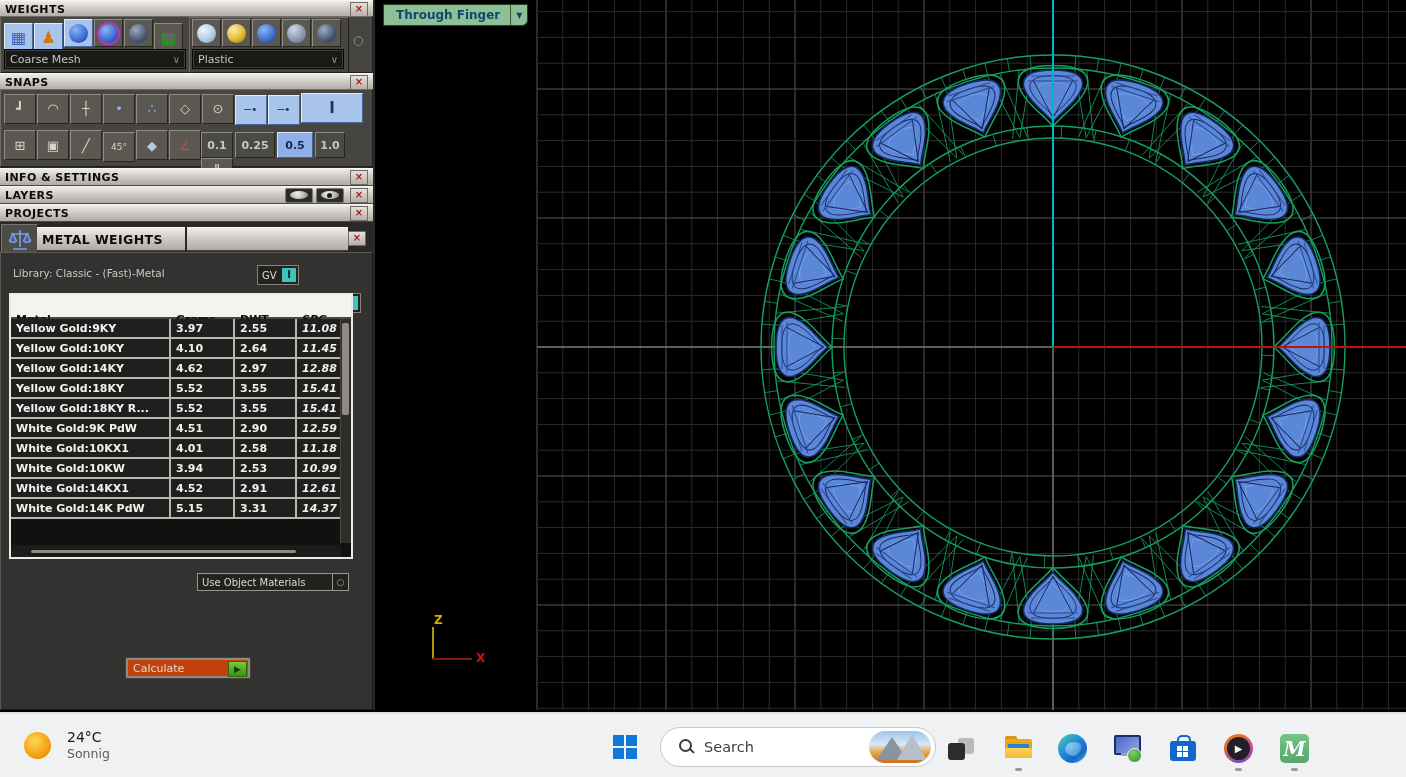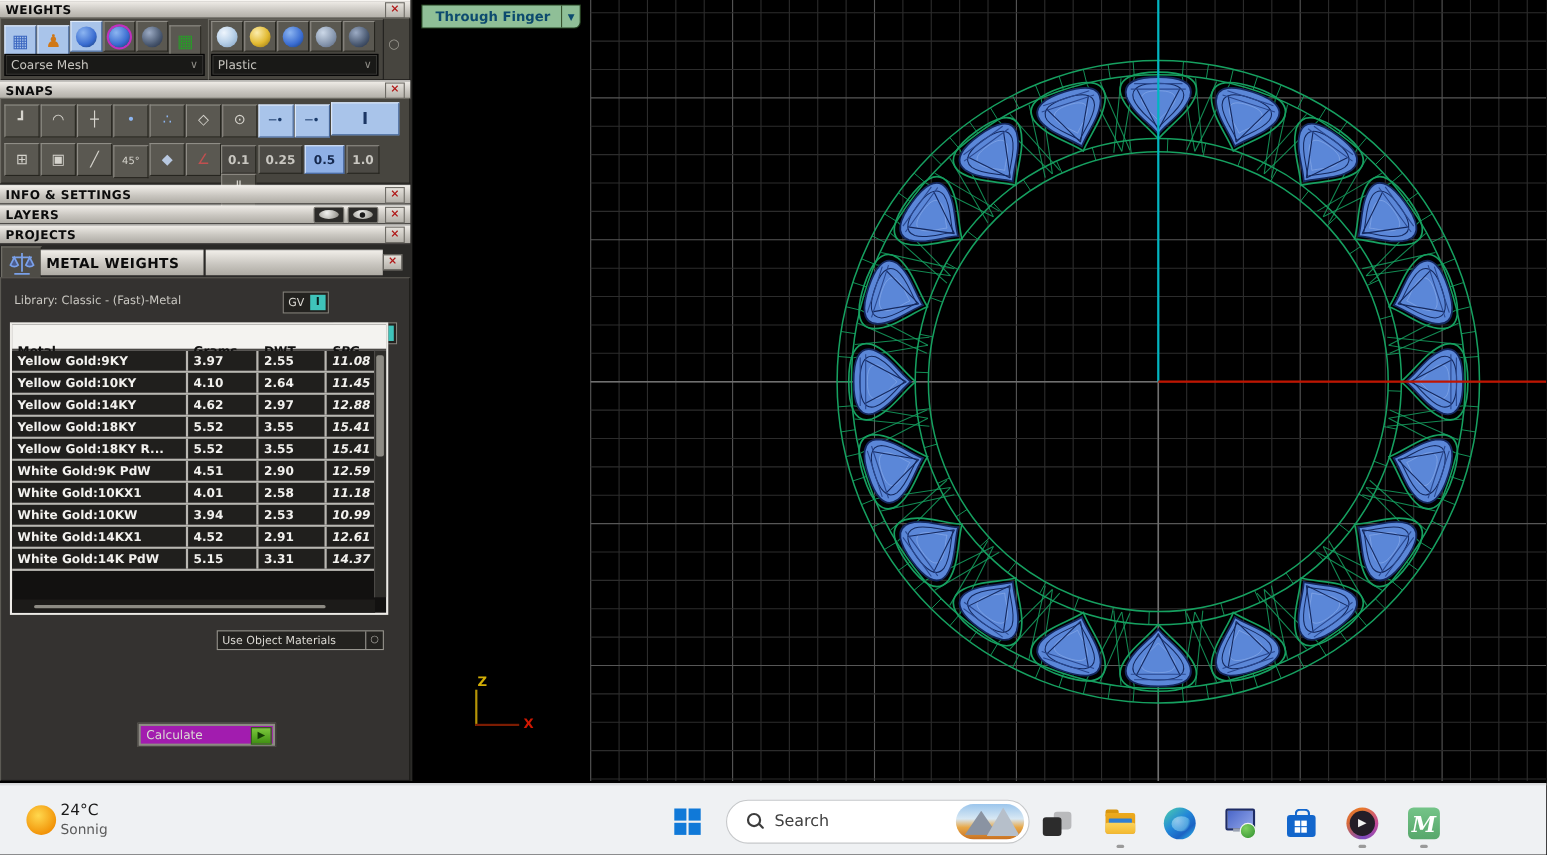--- a/index.html
+++ b/index.html
@@ -58,21 +58,21 @@
   .mwt-row .c{font-weight:600;font-size:11px;color:#f2f1ee;display:flex;align-items:center;padding-left:5px;
               box-sizing:border-box;border-right:2px solid #b9b7b2;white-space:nowrap;overflow:hidden;}
   .c.c0{width:160px;} .c.c1{width:64px;} .c.c2{width:62px;} .c.c3{flex:1;border-right:none!important;font-style:italic;}
   #mw-vscroll{position:absolute;right:0;top:24px;width:10px;bottom:14px;background:#2e2d2a;border-left:1px solid #4a4845;}
   #mw-vscroll .thumb{position:absolute;left:1px;top:4px;width:7px;height:92px;background:#8d8b84;border-radius:2px;}
   #mw-hscroll{position:absolute;left:0;bottom:0;right:10px;height:12px;background:#1c1b19;}
   #mw-hscroll .thumb{position:absolute;left:20px;top:5px;width:265px;height:3px;background:#8d8b84;border-radius:2px;}
   #mw-instr{position:absolute;left:0;top:352px;width:371px;text-align:center;color:#eac41e;font-weight:bold;font-size:12.5px;line-height:16px;}
   #calc-btn{position:absolute;left:124px;top:404px;width:126px;height:22px;background:#8d8b84;border:1px solid #44423d;
             box-sizing:border-box;padding:2px;cursor:pointer;}
-  #calc-inner{position:relative;width:100%;height:100%;background:#a21caf;display:flex;align-items:center;}
+  #calc-inner{position:relative;width:100%;height:100%;background:#c2410c;display:flex;align-items:center;}
   #calc-inner .lbl{color:#dcdad4;font-size:11px;padding-left:5px;}
   #calc-go{position:absolute;right:1px;top:1px;width:17px;height:14px;background:linear-gradient(#7cc83c,#3f8f12);
            border:1px solid #2a6a0a;color:#143f04;font-size:9px;line-height:14px;text-align:center;}
 
   
   #viewport{position:absolute;left:375px;top:0;width:1031px;height:710px;background:#000;overflow:hidden;}
   #vp-label{position:absolute;left:8px;top:4px;height:20px;background:#8fbf97;border:1px solid #23401f;
             display:flex;align-items:center;color:#0c4a6e;font-weight:bold;font-size:12px;cursor:pointer;
             border-radius:0 0 6px 0;}
   #vp-label .txt{padding:0 10px 0 12px;}
@@ -80,21 +80,21 @@
   #axis-ind{position:absolute;left:56px;top:614px;width:70px;height:54px;}
   #axis-z-line{position:absolute;left:1px;top:13px;width:2px;height:33px;background:#b59407;}
   #axis-x-line{position:absolute;left:1px;top:44px;width:40px;height:2px;background:#7c1c02;}
   #axis-z-lbl{position:absolute;left:3px;top:-1px;color:#d1ad06;font-weight:bold;font-size:12px;}
   #axis-x-lbl{position:absolute;left:45px;top:37px;color:#cf1802;font-weight:bold;font-size:12px;}
 
   
   #taskbar{position:absolute;left:0;top:712px;width:1406px;height:65px;background:#eff1f3;border-top:2px solid #dcdee0;}
   #weather{position:absolute;left:24px;top:15px;display:flex;align-items:center;cursor:pointer;}
   .sunic{width:27px;height:27px;border-radius:50%;background:radial-gradient(circle at 40% 35%,#ffd84e,#f08c00 80%);}
-  #weather .wtxt{margin-left:4px;}
+  #weather .wtxt{margin-left:16px;}
   #wtemp{font-size:14px;color:#1a1a1a;line-height:17px;}
   #wcond{font-size:12.5px;color:#5a5a5a;line-height:16px;}
   .startic{position:absolute;left:613px;top:21px;width:26px;height:26px;display:grid;
            grid-template-columns:11px 11px;grid-template-rows:11px 11px;gap:2px;cursor:pointer;}
   .startic span{background:#1079d8;}
   #search-pill{position:absolute;left:660px;top:13px;width:276px;height:40px;background:#fff;border:1px solid #c6c8ca;
                border-radius:20px;display:flex;align-items:center;cursor:pointer;box-sizing:border-box;}
   .magic{position:relative;width:16px;height:16px;margin-left:18px;}
   .magic::before{content:"";position:absolute;left:0;top:0;width:9px;height:9px;border:2px solid #3c3c3c;border-radius:50%;}
   .magic::after{content:"";position:absolute;left:10px;top:11px;width:6px;height:2px;background:#3c3c3c;transform:rotate(45deg);border-radius:1px;}

